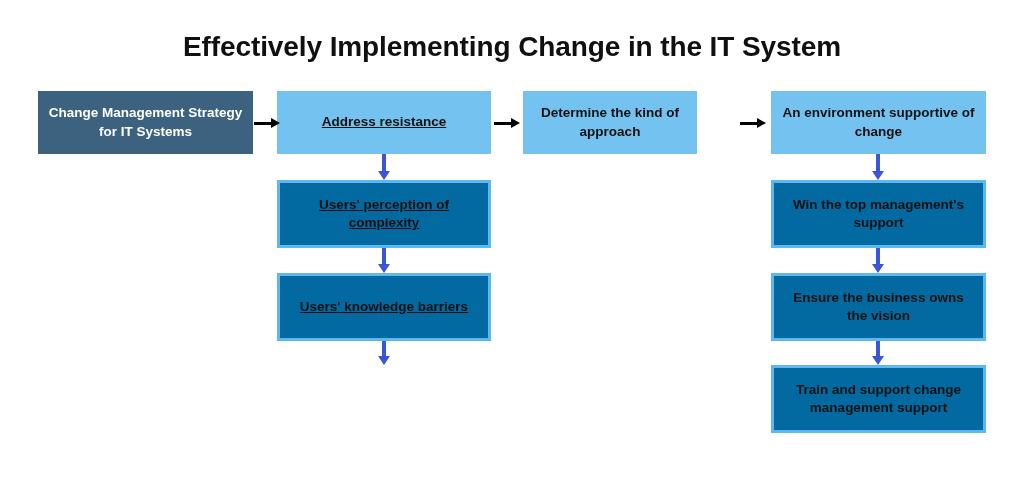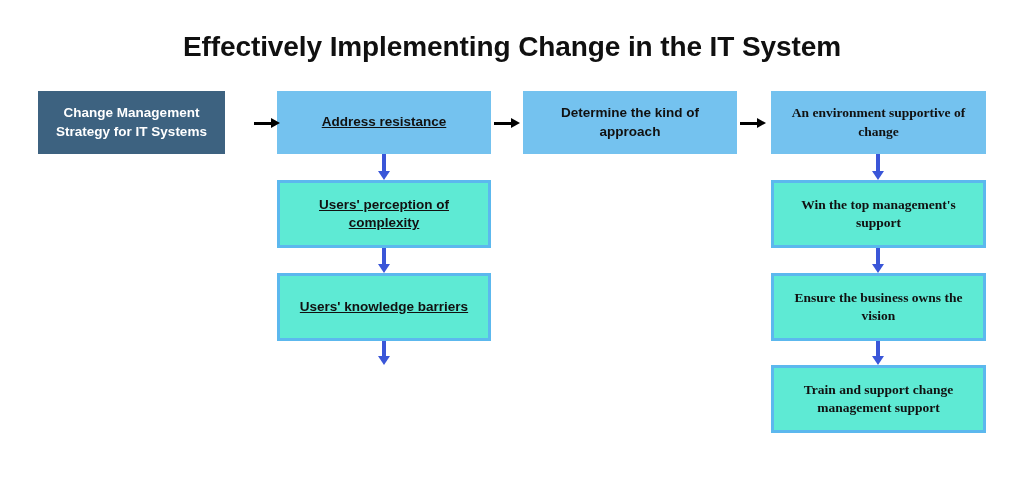--- a/index.html
+++ b/index.html
@@ -45,30 +45,30 @@
   }
   .box.dark {
     background: #3d6280;
     color: #ffffff;
   }
   .box.solid {
     background: #74c2ef;
     color: #111111;
   }
   .box.outline {
-    background: #5eead4;
+    background: #0369a1;
     color: #111111;
     border: 3px solid #5cb8ee;
   }
 
   
-  .col-a { left: 38px;  width: 187px; }
+  .col-a { left: 38px;  width: 215px; }
   .col-b { left: 277px; width: 214px; text-decoration: underline; }
-  .col-c { left: 523px; width: 214px; }
-  .col-d { left: 771px; width: 215px; font-family: Liberation Serif, serif; }
+  .col-c { left: 523px; width: 174px; }
+  .col-d { left: 771px; width: 215px; }
 
   .row-1 { top: 91px;  height: 63px; }
   .row-2 { top: 180px; height: 68px; }
   .row-3 { top: 273px; height: 68px; }
   .row-4 { top: 365px; height: 68px; }
 
   
   .h-arrow {
     position: absolute;
     top: 118px;

